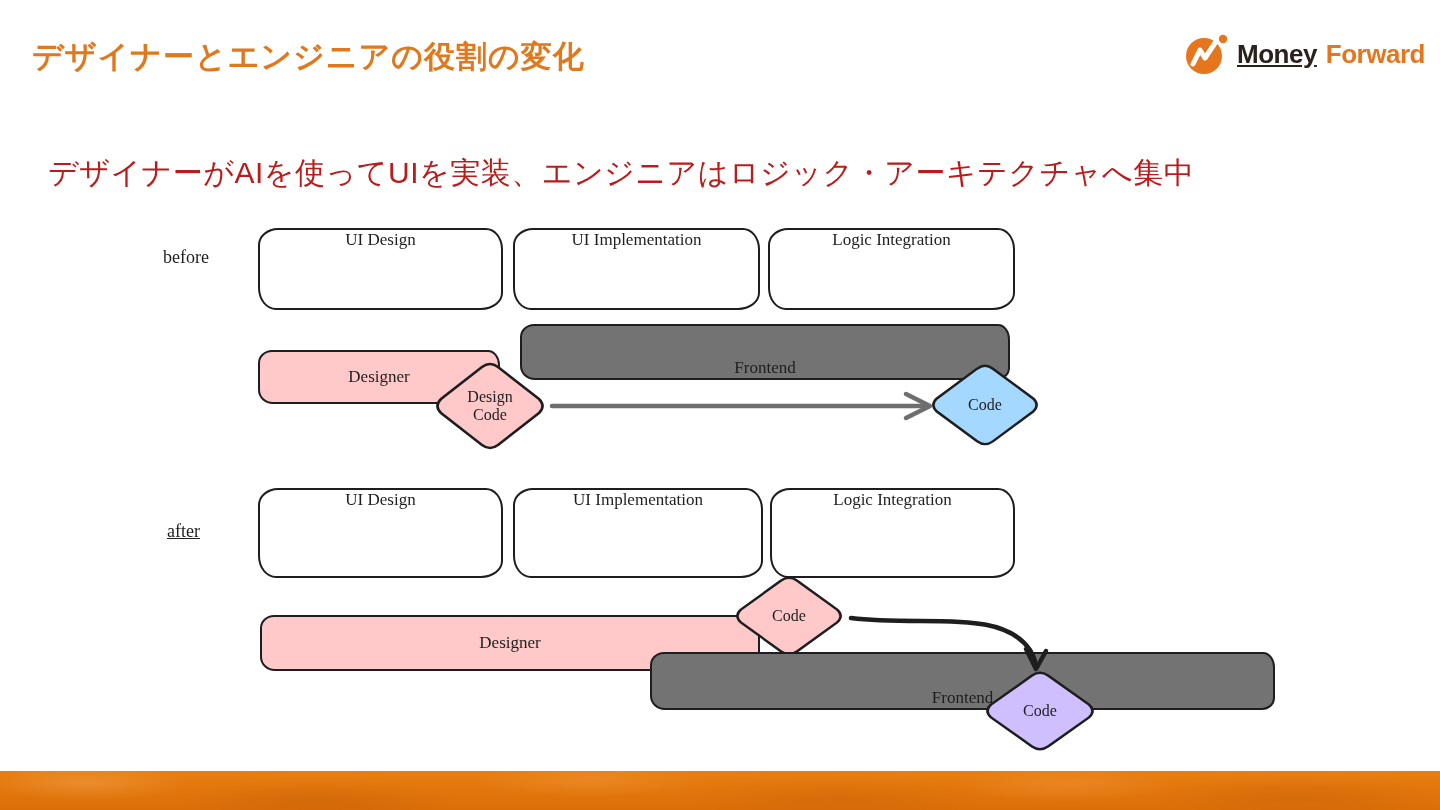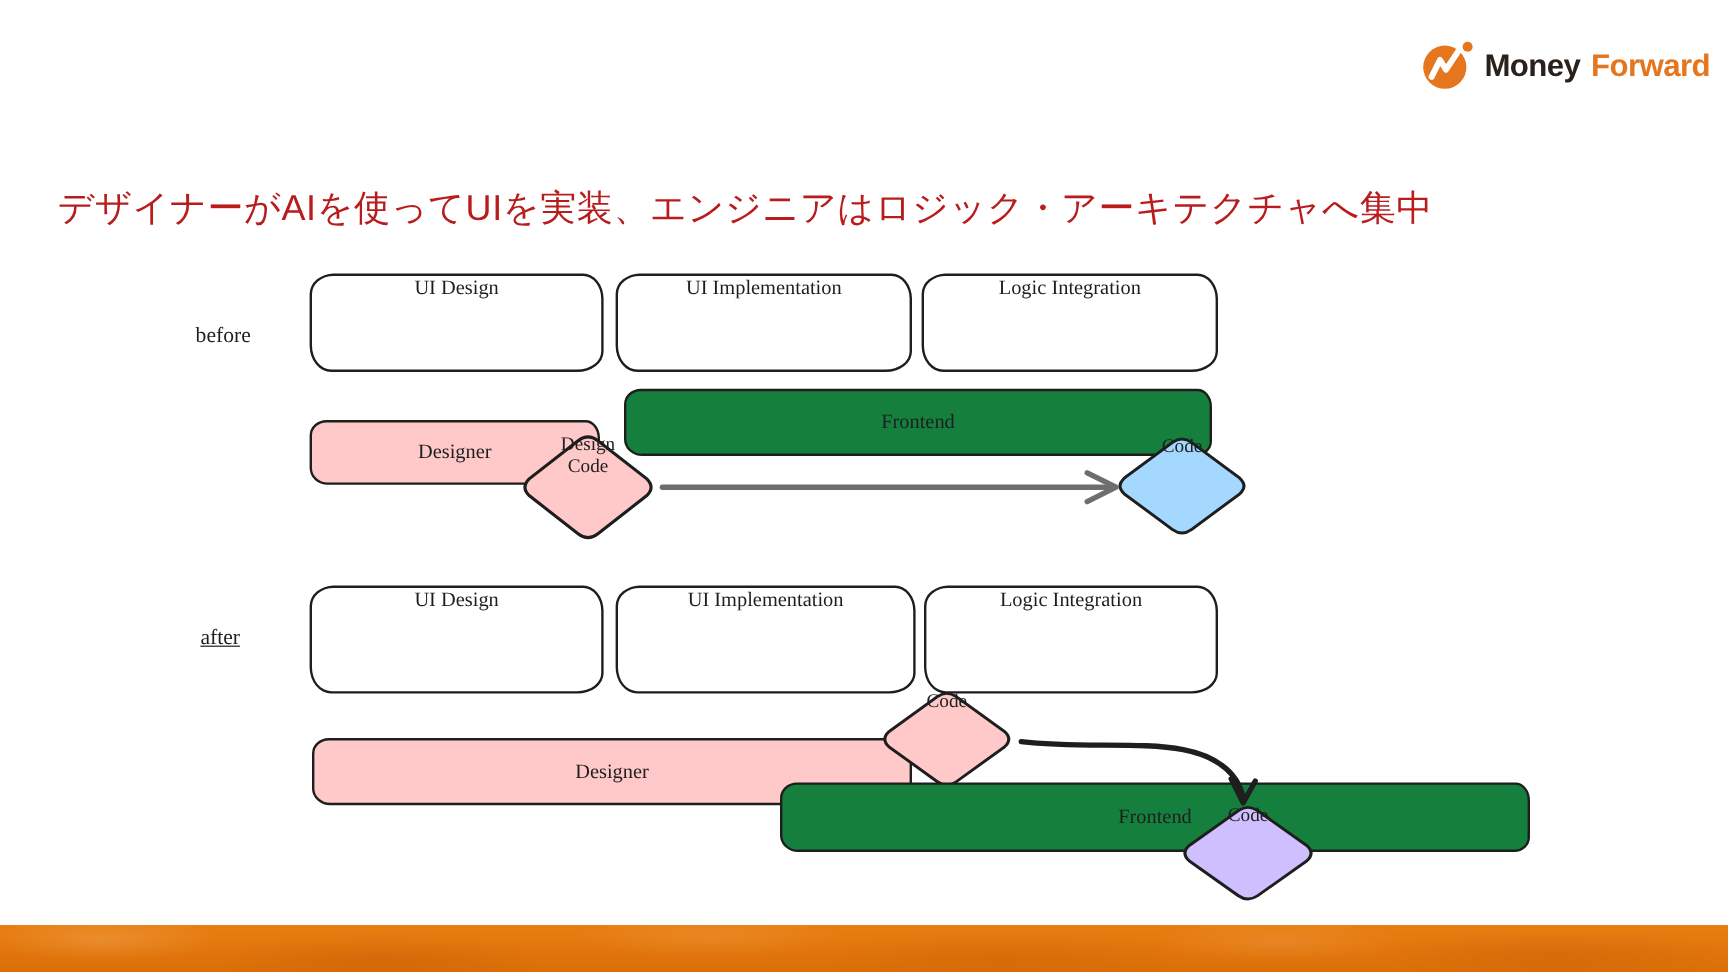--- a/index.html
+++ b/index.html
@@ -4,45 +4,45 @@
 <style>
   html,body{margin:0;padding:0;background:#fff;}
   .slide{position:relative;width:1440px;height:810px;background:#ffffff;overflow:hidden;
          font-family:"Liberation Sans",sans-serif;}
 
   
   .title{position:absolute;left:32px;top:36px;font-size:31px;font-weight:800;
          color:#E0791E;letter-spacing:1px;}
   .logo{position:absolute;left:1184px;top:32px;display:flex;align-items:center;gap:9px;}
   .logo-text{font-size:26px;font-weight:800;letter-spacing:-0.5px;white-space:nowrap;}
-  .logo-word1{color:#2A211C;}
+  .logo-word1{color:#2A211C;text-decoration:underline;}
   .logo-word2{color:#E5761E;margin-left:9px;}
 
   
   .subtitle{position:absolute;left:48px;top:153px;font-size:30px;font-weight:500;
             color:#b91c1c;letter-spacing:0.5px;}
 
   
   .hand{font-family:cursive;color:#1E1E1E;}
 
   .pbox{position:absolute;background:#fff;border:2.5px solid #1E1E1E;
         border-radius:20px 17px 22px 18px / 17px 21px 17px 22px;
         display:flex;justify-content:center;
         font-size:17px;box-sizing:border-box;}
   .bar{position:absolute;border:2.5px solid #1E1E1E;
        border-radius:14px 12px 13px 15px / 13px 15px 12px 14px;
        display:flex;align-items:center;justify-content:center;
        font-size:17px;box-sizing:border-box;}
   .bar-pink{background:#FFC9C9;margin-top:25px;}
-  .bar-blue{background:#15803d;}
+  .bar-blue{background:#737373;align-items:flex-end;}
 
   .diamond{position:absolute;}
   .diamond svg{position:absolute;left:0;top:0;width:100%;height:100%;}
   .diamond .dlabel{position:absolute;inset:0;display:flex;flex-direction:column;
-        align-items:center;justify-content:flex-start;font-size:16px;line-height:1.15;z-index:2;}
+        align-items:center;justify-content:center;font-size:16px;line-height:1.15;z-index:2;}
 
   .row-label{position:absolute;font-size:18px;}
 
   .arrow-layer{position:absolute;left:0;top:0;width:1440px;height:810px;
                pointer-events:none;z-index:30;}
 
   
   .z1{z-index:1}.z2{z-index:2}.z3{z-index:3}.z4{z-index:4}
 
   
@@ -55,37 +55,38 @@
       radial-gradient(ellipse 220px 32px at 58% 70%, rgba(150,60,0,0.12), transparent 70%),
       radial-gradient(ellipse 150px 26px at 74% 35%, rgba(255,200,140,0.16), transparent 70%),
       radial-gradient(ellipse 210px 30px at 90% 65%, rgba(140,50,0,0.13), transparent 70%),
       linear-gradient(180deg,#E87E12,#DC6E07);}
 </style>
 </head>
 <body>
 
 <div class="slide">
 
+  <div class="title">デザイナーとエンジニアの役割の変化</div>
 
   <div class="logo">
     <span style="display:inline-block;width:44px;height:44px;">
       <svg viewBox="0 0 44 44" width="44" height="44">
         <circle cx="20" cy="24" r="18" fill="#E5761E"></circle>
         <circle cx="39" cy="7" r="4.2" fill="#E5761E"></circle>
         <path d="M9 32 L16 18 L21 26 L31 11" fill="none" stroke="#ffffff" stroke-width="5" stroke-linecap="round" stroke-linejoin="round"></path>
       </svg>
     </span>
     <span class="logo-text">
       <span class="logo-word1">Money</span><span class="logo-word2">Forward</span>
     </span>
   </div>
 
   <div class="subtitle">デザイナーがAIを使ってUIを実装、エンジニアはロジック・アーキテクチャへ集中</div>
 
-  <div class="row-label hand" style="left:163px;top:247px;margin-top:22px;">before</div>
+  <div class="row-label hand" style="left:163px;top:247px;">before</div>
 
   <div class="pbox hand z1" style="left:258px;top:228px;width:245px;height:82px;">
       <span>UI Design</span>
     </div>
   <div class="pbox hand z1" style="left:513px;top:228px;width:247px;height:82px;">
       <span>UI Implementation</span>
     </div>
   <div class="pbox hand z1" style="left:768px;top:228px;width:247px;height:82px;">
       <span>Logic Integration</span>
     </div>

